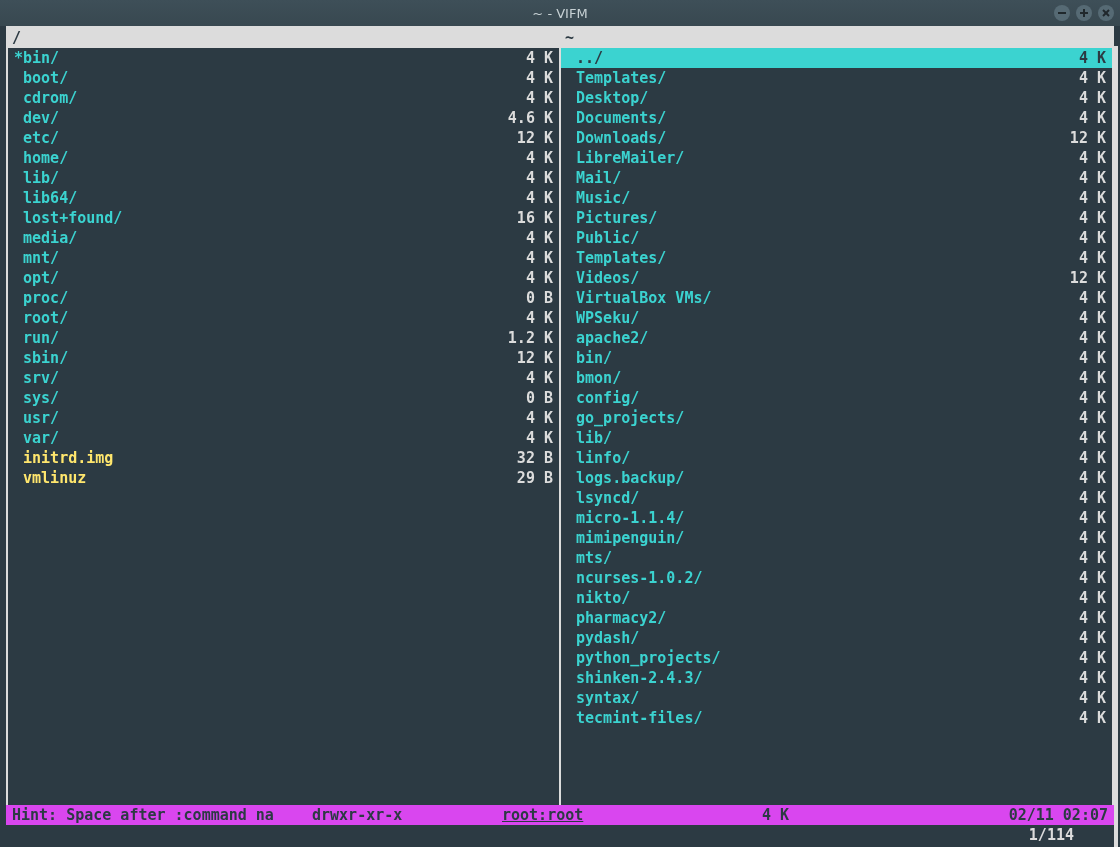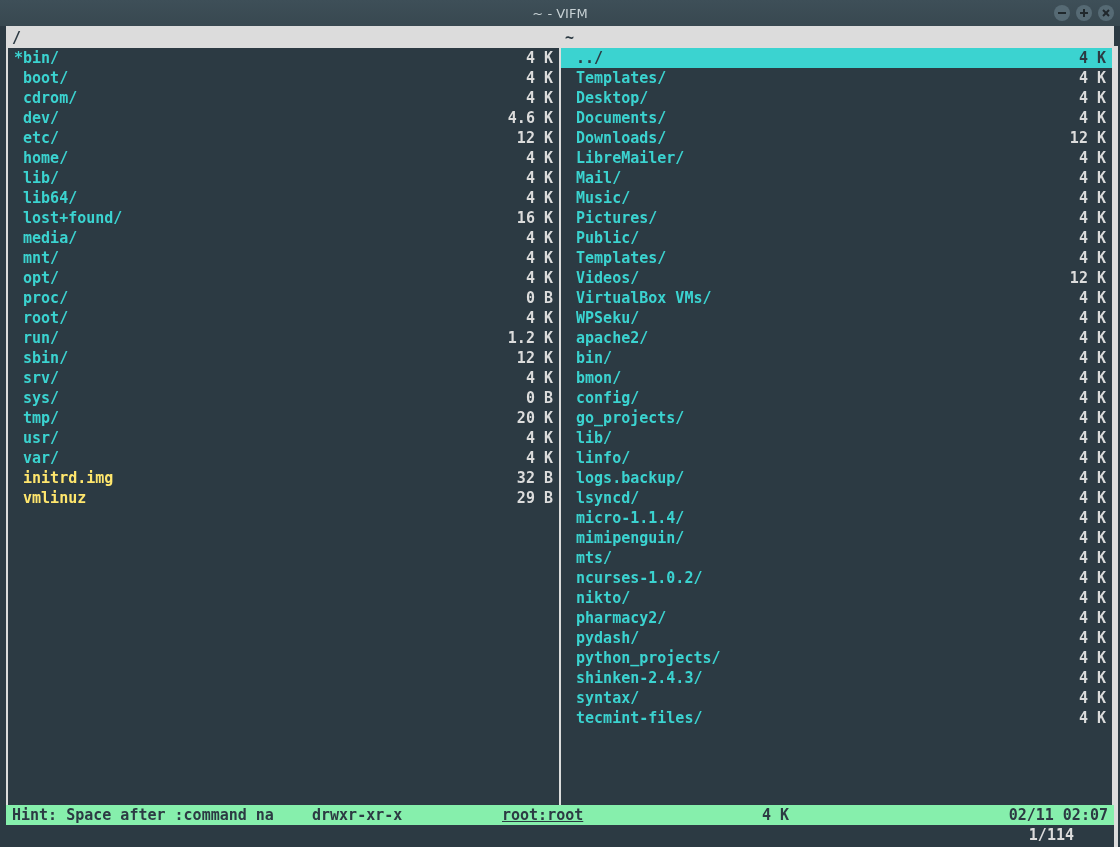--- a/index.html
+++ b/index.html
@@ -78,21 +78,21 @@
   }
   .row.selected { background: #3bd3d0; color: #2c3a43; }
   .row .name {}
   .row .size { }
   .dir  { color: #3bd3d0; }
   .file { color: #ffe66d; }
   .size { color: #dcdcdc; }
   .row.selected .dir, .row.selected .size { color: #2c3a43; }
   
   .hint-bar {
-    background: #86efac;
+    background: #d946ef;
     color: #2c3a43;
     padding: 0 6px;
     display: flex;
     height: 20px;
   }
   .hint-left { flex: 0 0 300px; }
   .hint-perm { flex: 0 0 190px; }
   .hint-own  { flex: 0 0 260px; text-decoration: underline;}
   .hint-size { flex: 0 0 210px; }
   .hint-date { flex: 1; text-align: right; }
@@ -161,21 +161,20 @@
           <div class="row"><span class="name dir"> lost+found/</span><span class="size"> 16 K</span></div>
           <div class="row"><span class="name dir"> media/</span><span class="size">  4 K</span></div>
           <div class="row"><span class="name dir"> mnt/</span><span class="size">  4 K</span></div>
           <div class="row"><span class="name dir"> opt/</span><span class="size">  4 K</span></div>
           <div class="row"><span class="name dir"> proc/</span><span class="size">  0 B</span></div>
           <div class="row"><span class="name dir"> root/</span><span class="size">  4 K</span></div>
           <div class="row"><span class="name dir"> run/</span><span class="size">1.2 K</span></div>
           <div class="row"><span class="name dir"> sbin/</span><span class="size"> 12 K</span></div>
           <div class="row"><span class="name dir"> srv/</span><span class="size">  4 K</span></div>
           <div class="row"><span class="name dir"> sys/</span><span class="size">  0 B</span></div>
-          <div class="row"><span class="name dir"> tmp/</span><span class="size"> 20 K</span></div>
           <div class="row"><span class="name dir"> usr/</span><span class="size">  4 K</span></div>
           <div class="row"><span class="name dir"> var/</span><span class="size">  4 K</span></div>
           <div class="row"><span class="name file"> initrd.img</span><span class="size"> 32 B</span></div>
           <div class="row"><span class="name file"> vmlinuz</span><span class="size"> 29 B</span></div>
         </div>
     </div>
 
     <div class="pane right">
       <div class="pane-header">~</div>
       <div class="file-list" id="right-list">

